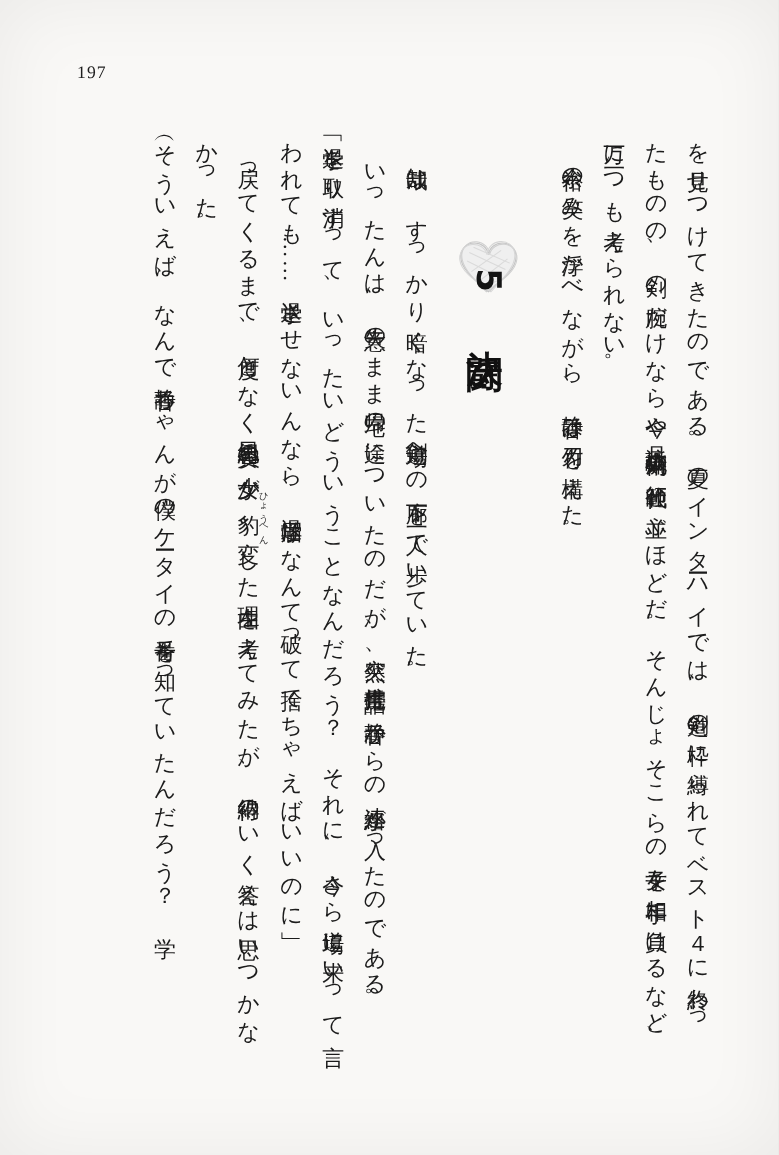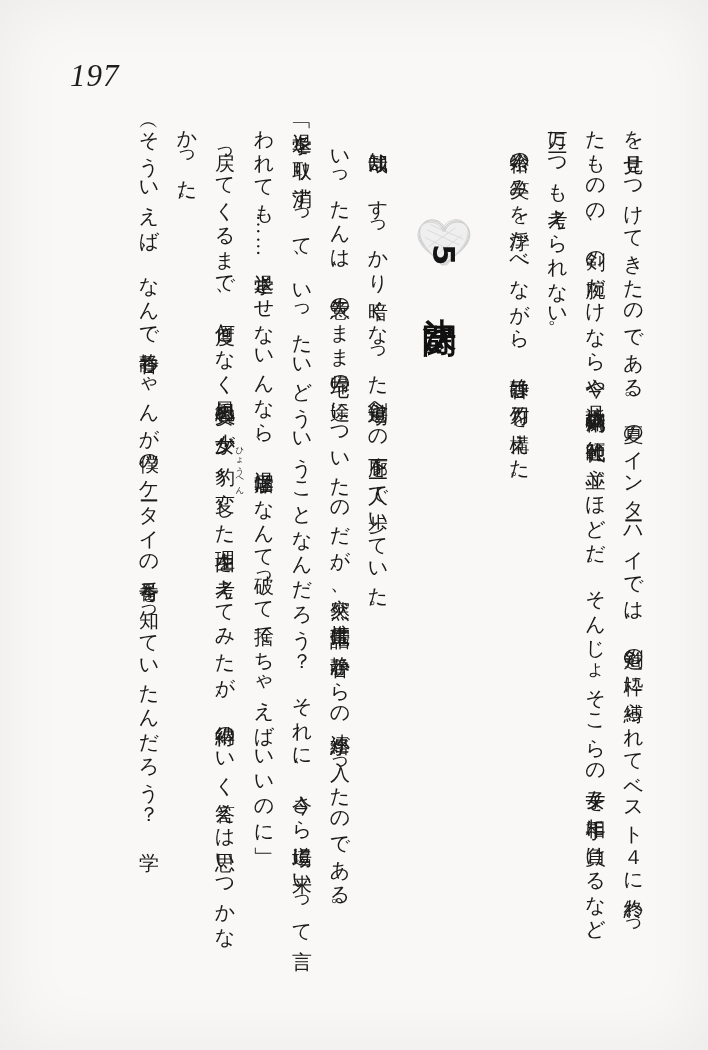--- a/index.html
+++ b/index.html
@@ -13,22 +13,21 @@
     height: 1050px;
     background: #f9f8f6;
     box-shadow: inset 0 0 70px rgba(0,0,0,0.06);
     overflow: hidden;
     font-family: "Liberation Serif", "DejaVu Serif", serif;
   }
   .page-number {
     position: absolute;
     top: 58px;
     left: 70px;
-    font-style: italic;
-    font-size: 31px;
+    font-size: 16px;
     letter-spacing: 1px;
     color: #1e1e1e;
   }
   .text-area {
     position: absolute;
     top: 116px;
     right: 55px;
     height: 838px;
     writing-mode: vertical-rl;
     text-orientation: mixed;

